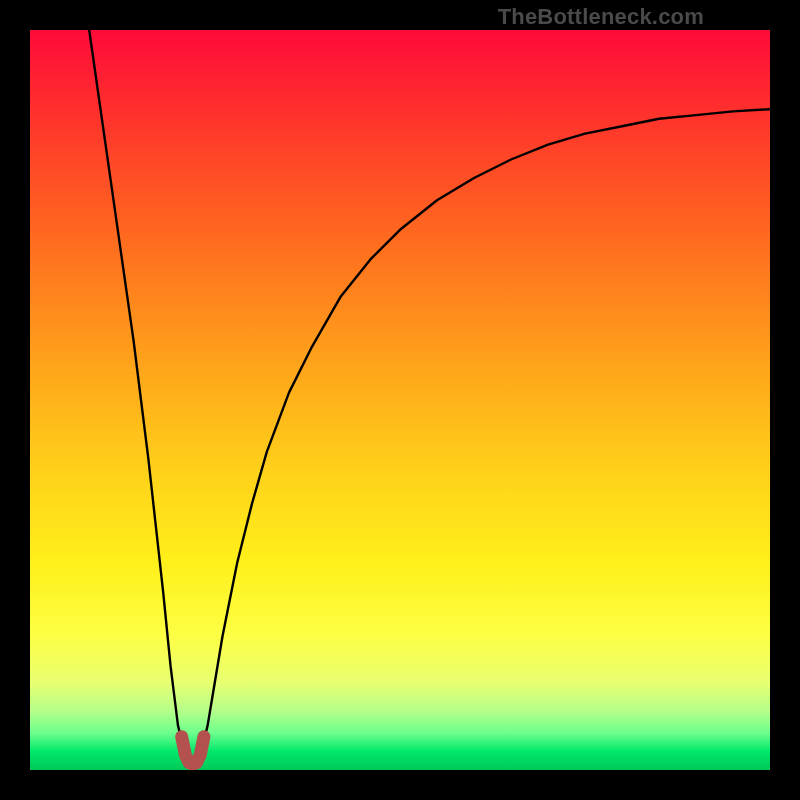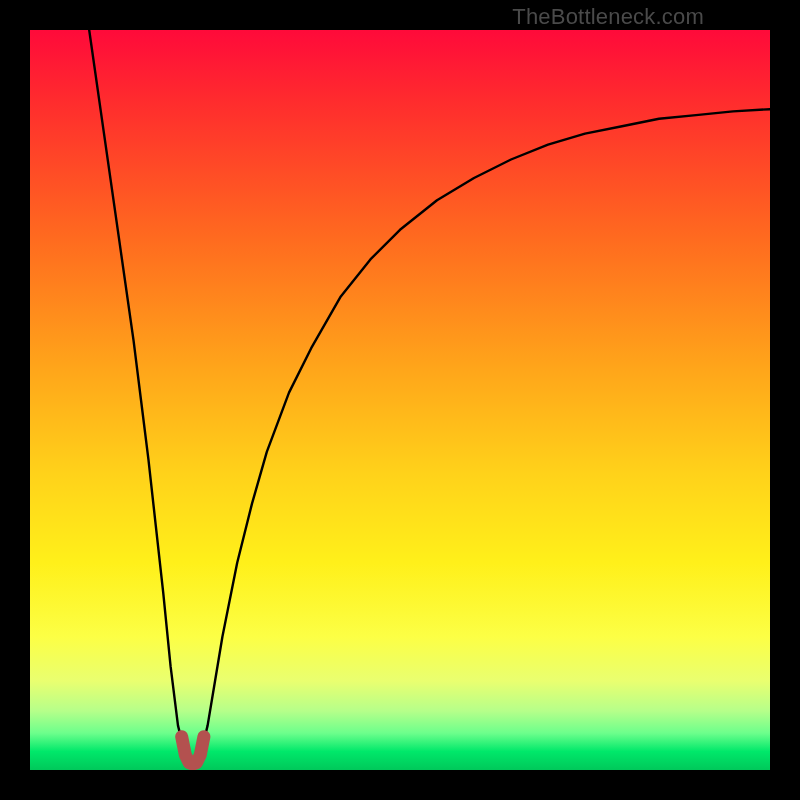--- a/index.html
+++ b/index.html
@@ -11,20 +11,21 @@
     background: #000;
     font-family: Arial, Helvetica, sans-serif;
   }
   .frame {
     position: absolute;
     left: 0;
     top: 0;
     width: 712px;
     height: 800px;
     background: #000;
+    font-weight: bold;
   }
   .plot {
     position: absolute;
     left: 30px;
     top: 30px;
     width: 740px;
     height: 740px;
     background: linear-gradient(
       to bottom,
       #ff0a3a 0%,

